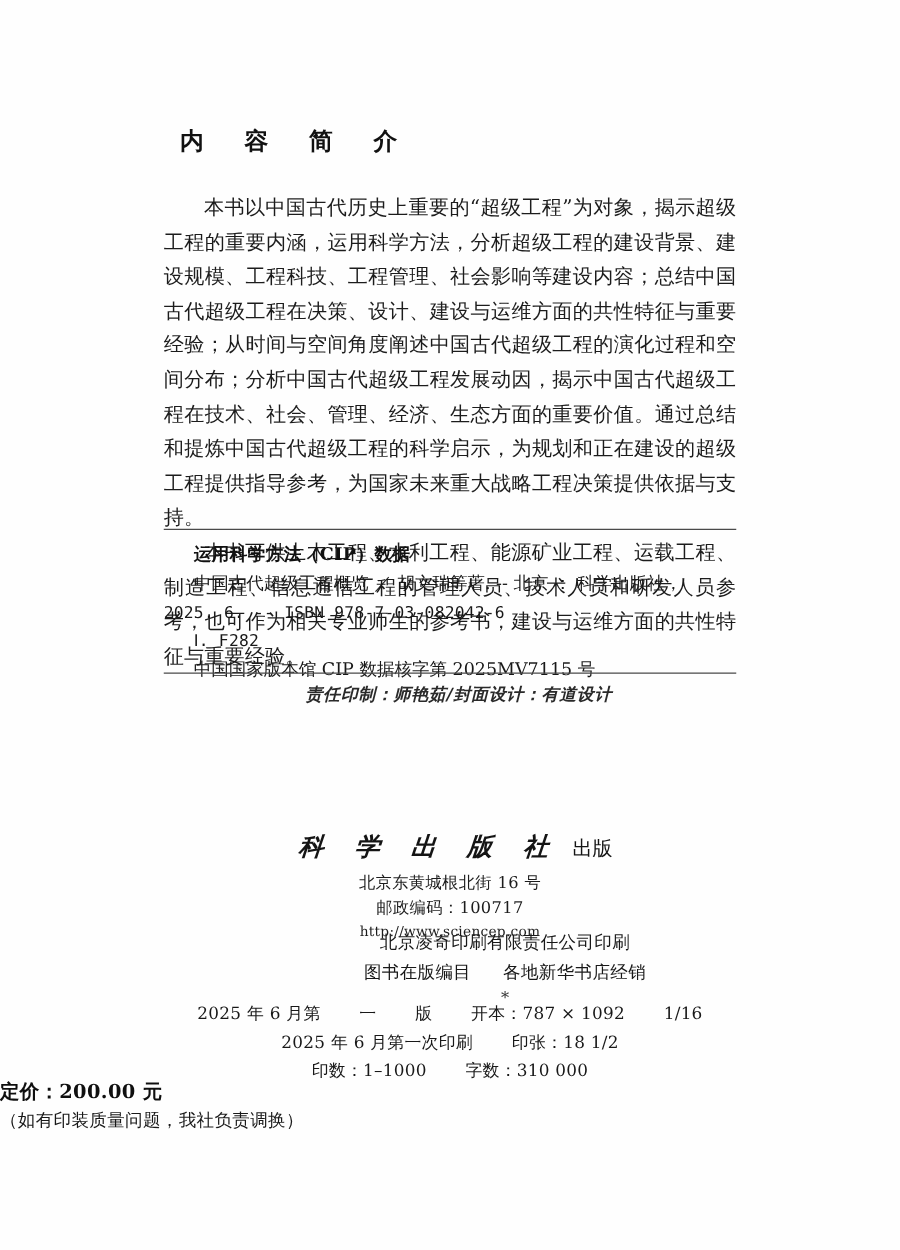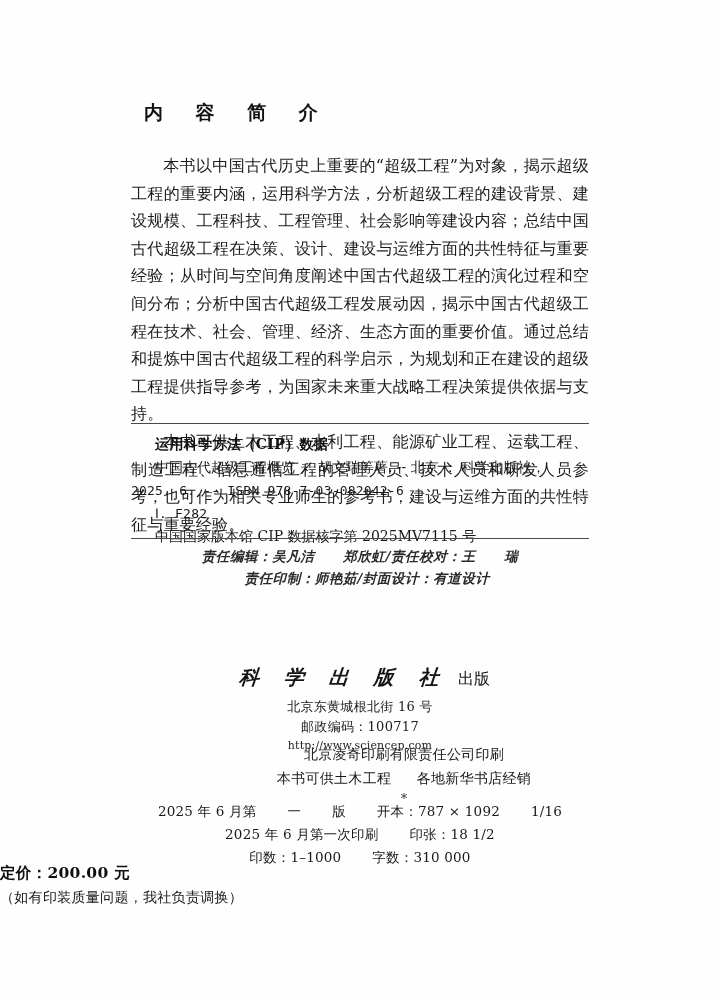--- a/index.html
+++ b/index.html
@@ -234,44 +234,37 @@
     <div class="cip-heading">运用科学方法（CIP）数据</div>
     <div class="cip-line indent">中国古代超级工程概览 ／ 胡文瑞等著. -- 北京 ： 科学出版社，</div>
     <div class="cip-line mono">2025. 6. -- ISBN 978-7-03-082042-6</div>
     <div class="cip-line indent-sm mono">Ⅰ. F282</div>
     <div class="cip-line indent">中国国家版本馆 CIP 数据核字第 2025MV7115 号</div>
   </section>
 
   <div class="rule rule-mid"></div>
 
   <section class="credits">
-    <div class="credit-line">
-      <span>责任编辑：吴凡洁</span>
-      <span class="wide-gap"></span>
-      <span>郑欣虹/责任校对：王</span>
-      <span class="wide-gap"></span>
-      <span>瑞</span>
-    </div>
     <div class="credit-line second">责任印制：师艳茹/封面设计：有道设计</div>
   </section>
 
   <section class="publisher-block">
     <div class="logo-row">
       <span class="logo-mark">科 学 出 版 社</span>
       <span class="logo-suffix">出版</span>
     </div>
     <div class="pub-addr">北京东黄城根北街 16 号</div>
     <div class="pub-addr">邮政编码：100717</div>
     <div class="pub-url">http://www.sciencep.com</div>
   </section>
 
   <section class="print-block">
     <div class="print-line">北京凌奇印刷有限责任公司印刷</div>
     <div class="print-line">
-      <span>本书可供土木工程</span>
+      <span>图书在版编目</span>
       <span class="gap"></span>
       <span>各地新华书店经销</span>
     </div>
     <div class="asterisk">*</div>
   </section>
 
   <section class="spec-block">
     <div class="spec-line">
       <span>2025 年 6 月第</span>
       <span class="g2"></span>

